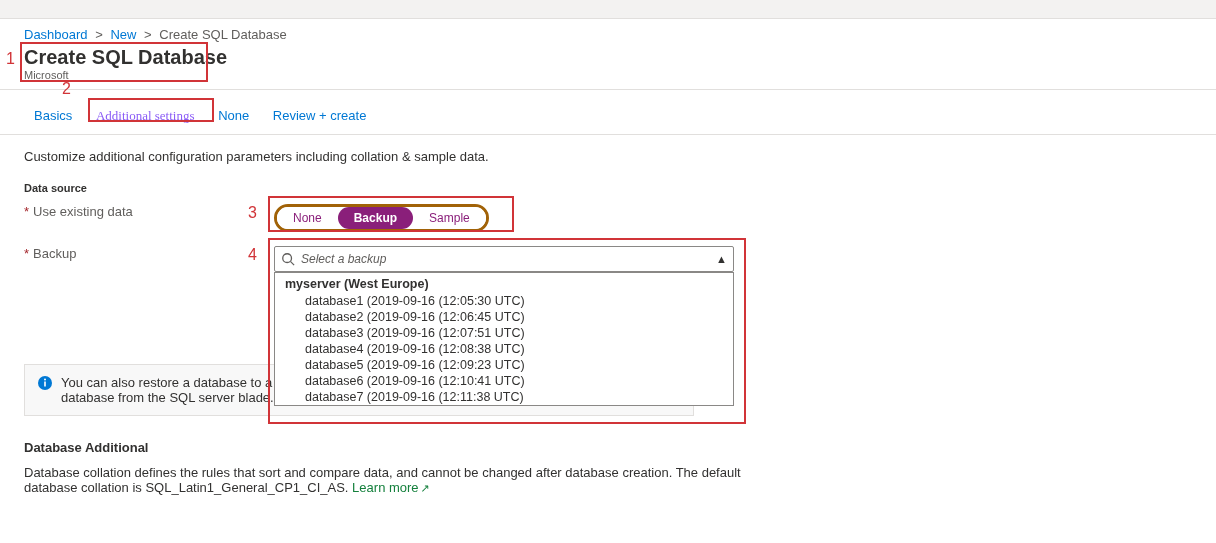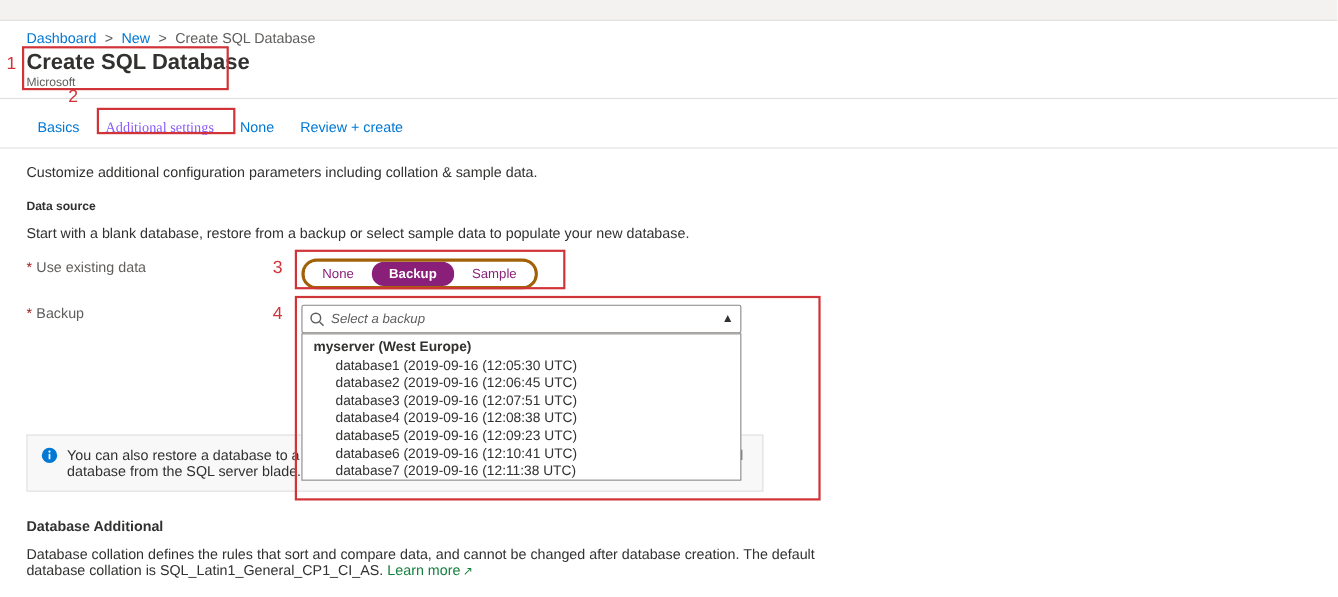--- a/index.html
+++ b/index.html
@@ -85,21 +85,21 @@
     cursor: pointer;
     color: #8a1f7a;
     background: #fff;
   }
   .pill.selected {
     background: #8a1f7a;
     color: #fff;
     font-weight: 600;
     border-radius: 14px;
   }
-  .dropdown-wrap { width: 400px; position: relative; }
+  .dropdown-wrap { width: 460px; position: relative; }
   .dropdown {
     display: flex;
     align-items: center;
     border: 1px solid #8a8886;
     border-radius: 2px;
     height: 26px;
     padding: 0 6px;
     background: #fff;
     cursor: pointer;
   }
@@ -201,21 +201,20 @@
   <span class="tab">Review + create</span>
 
   <div class="ann" style="left:88px; top:8px; width:126px; height:24px;"></div>
   <div class="ann-num" style="left:62px; top:-10px;">2</div>
 </div>
 
 <div class="content">
   <div class="intro">Customize additional configuration parameters including collation &amp; sample data.</div>
 
   <div class="section-head">Data source</div>
-  <div class="desc">Start with a blank database, restore from a backup or select sample data to populate your new database.</div>
 
   <div class="row">
     <div class="label-col">
       <span class="req">*</span><span>Use existing data</span>
     </div>
     <div class="pill-group">
       <div class="pill">None</div>
       <div class="pill selected">Backup</div>
       <div class="pill">Sample</div>
     </div>

